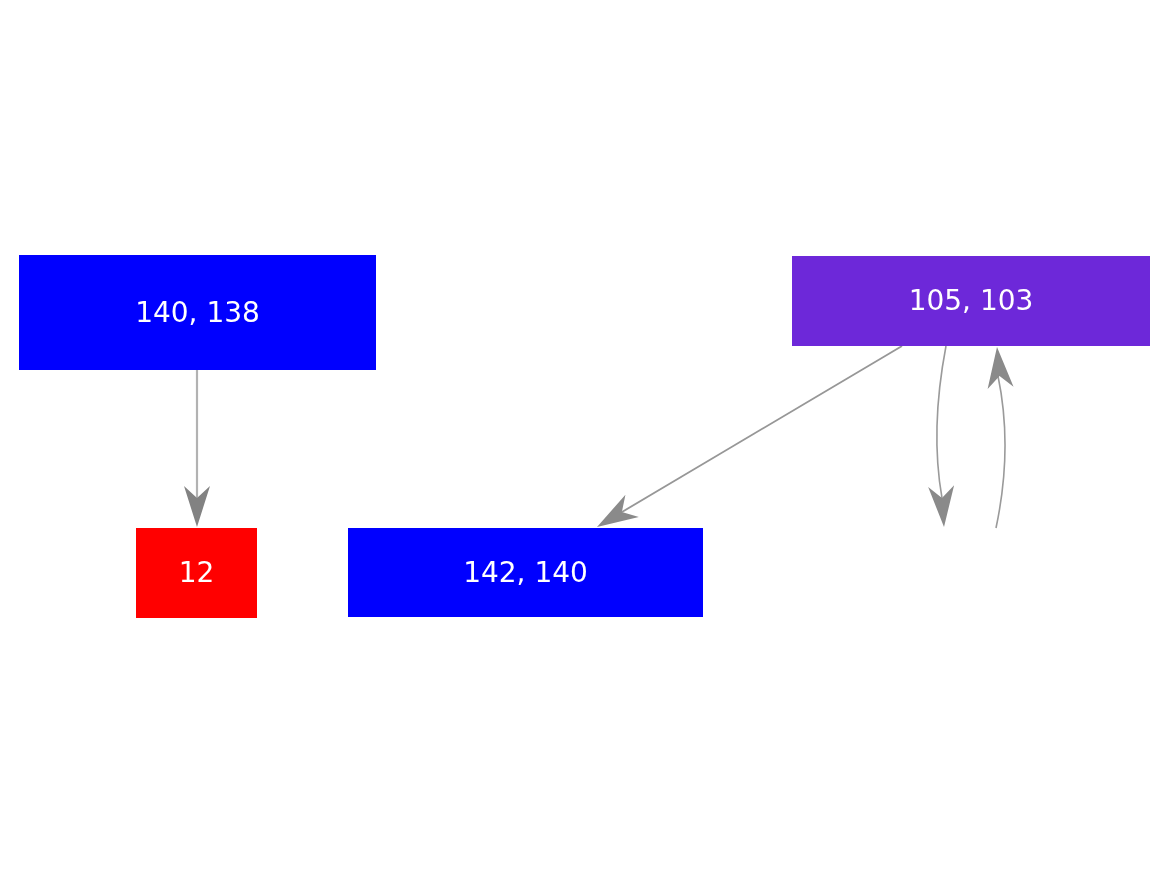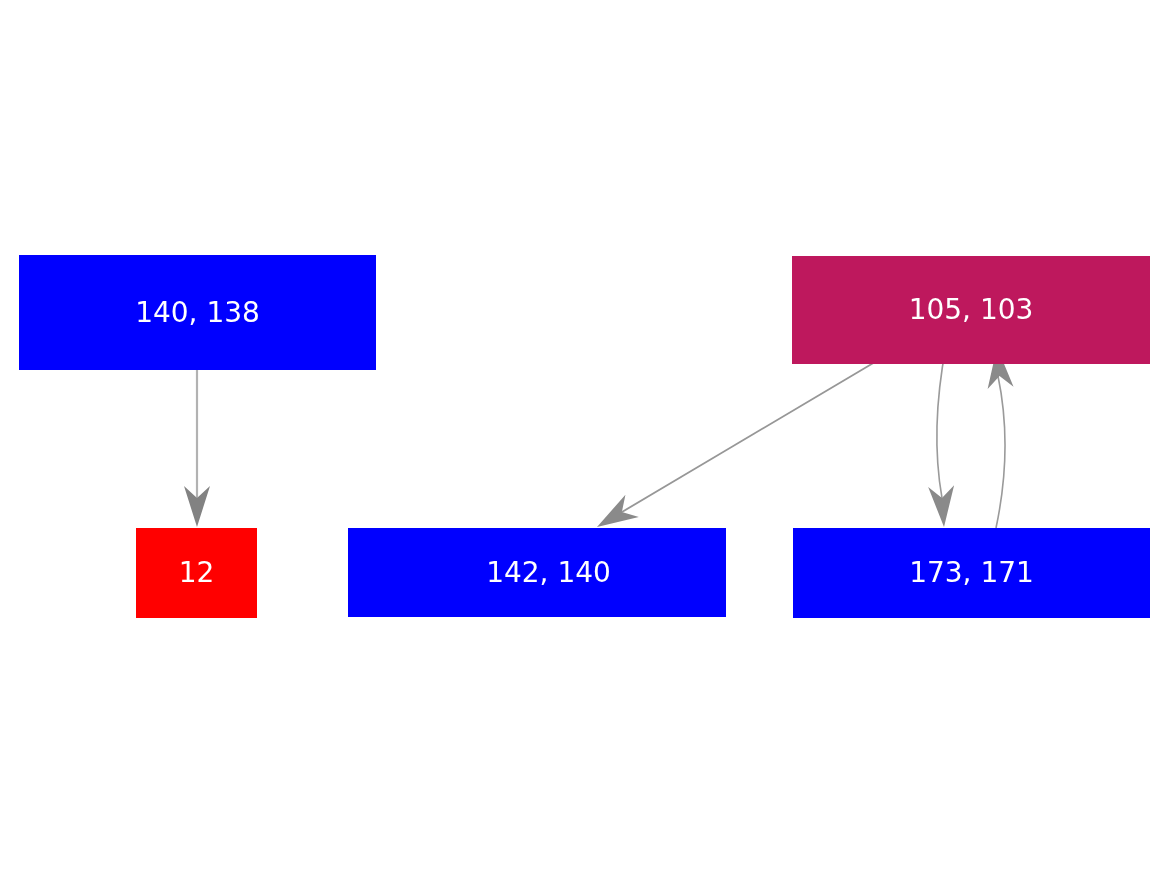--- a/index.html
+++ b/index.html
@@ -38,25 +38,22 @@
       <path d="M 902 346 L 622 512" fill="none" stroke="#979797" stroke-width="1.8"></path>
       <path d="M 0 0 L -13 -41 L 0 -29 L 13 -41 Z" fill="#8a8a8a" transform="translate(597,527) rotate(59)"></path>
       <path d="M 946 346 Q 930 430 942 498" fill="none" stroke="#9a9a9a" stroke-width="1.6"></path>
       <path d="M 0 0 L -13 -41 L 0 -29 L 13 -41 Z" fill="#8a8a8a" transform="translate(944,527) rotate(-4)"></path>
       <path d="M 996 528 Q 1013 448 998 376" fill="none" stroke="#9a9a9a" stroke-width="1.6"></path>
       <path d="M 0 0 L -13 -41 L 0 -29 L 13 -41 Z" fill="#8a8a8a" transform="translate(997,347) rotate(175)"></path>
     </svg>
     <div class="node" style="left: 19px; top: 255px; width: 357px; height: 115px; background: rgb(0, 0, 255);">
       <span class="node-label" style="color: rgb(255, 255, 255);">140, 138</span>
     </div>
-    <div class="node" style="left: 792px; top: 256px; width: 358px; height: 108px; background: #be185d;">
+    <div class="node" style="left: 792px; top: 256px; width: 358px; height: 90px; background: #6d28d9;">
       <span class="node-label" style="color: rgb(255, 255, 255);">105, 103</span>
     </div>
     <div class="node" style="left: 136px; top: 528px; width: 121px; height: 90px; background: rgb(255, 0, 0);">
       <span class="node-label" style="color: rgb(255, 255, 255);">12</span>
     </div>
-    <div class="node" style="left: 348px; top: 528px; width: 355px; height: 89px; background: rgb(0, 0, 255); padding-left: 23px;">
+    <div class="node" style="left: 348px; top: 528px; width: 355px; height: 89px; background: rgb(0, 0, 255);">
       <span class="node-label" style="color: rgb(255, 255, 255);">142, 140</span>
-    </div>
-    <div class="node" style="left: 793px; top: 528px; width: 357px; height: 90px; background: rgb(0, 0, 255);">
-      <span class="node-label" style="color: rgb(255, 255, 255);">173, 171</span>
     </div>
   </div>
 
 </body></html>

